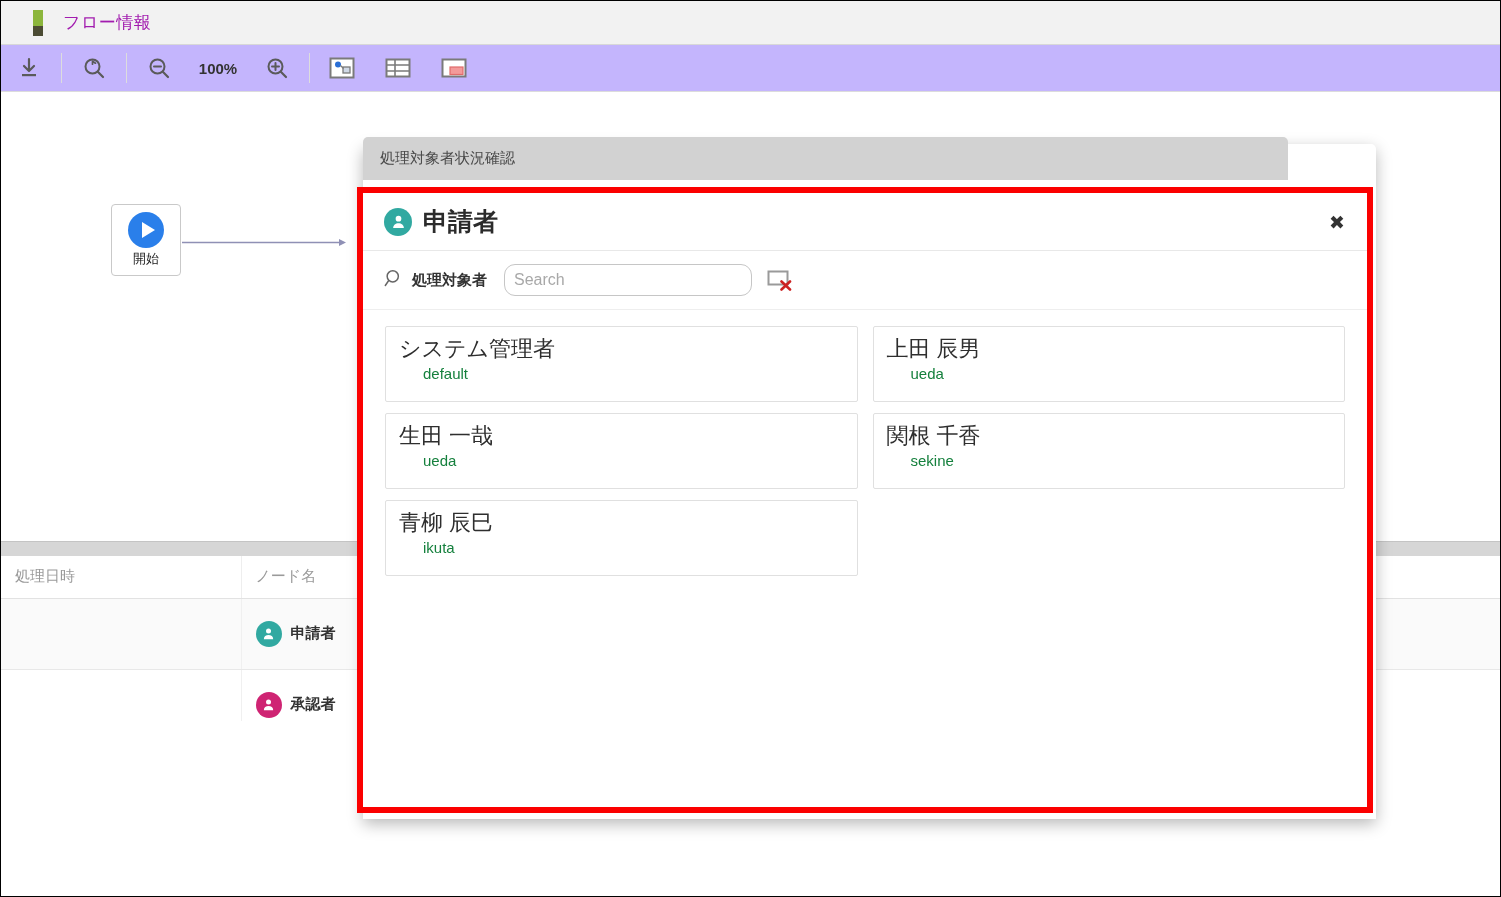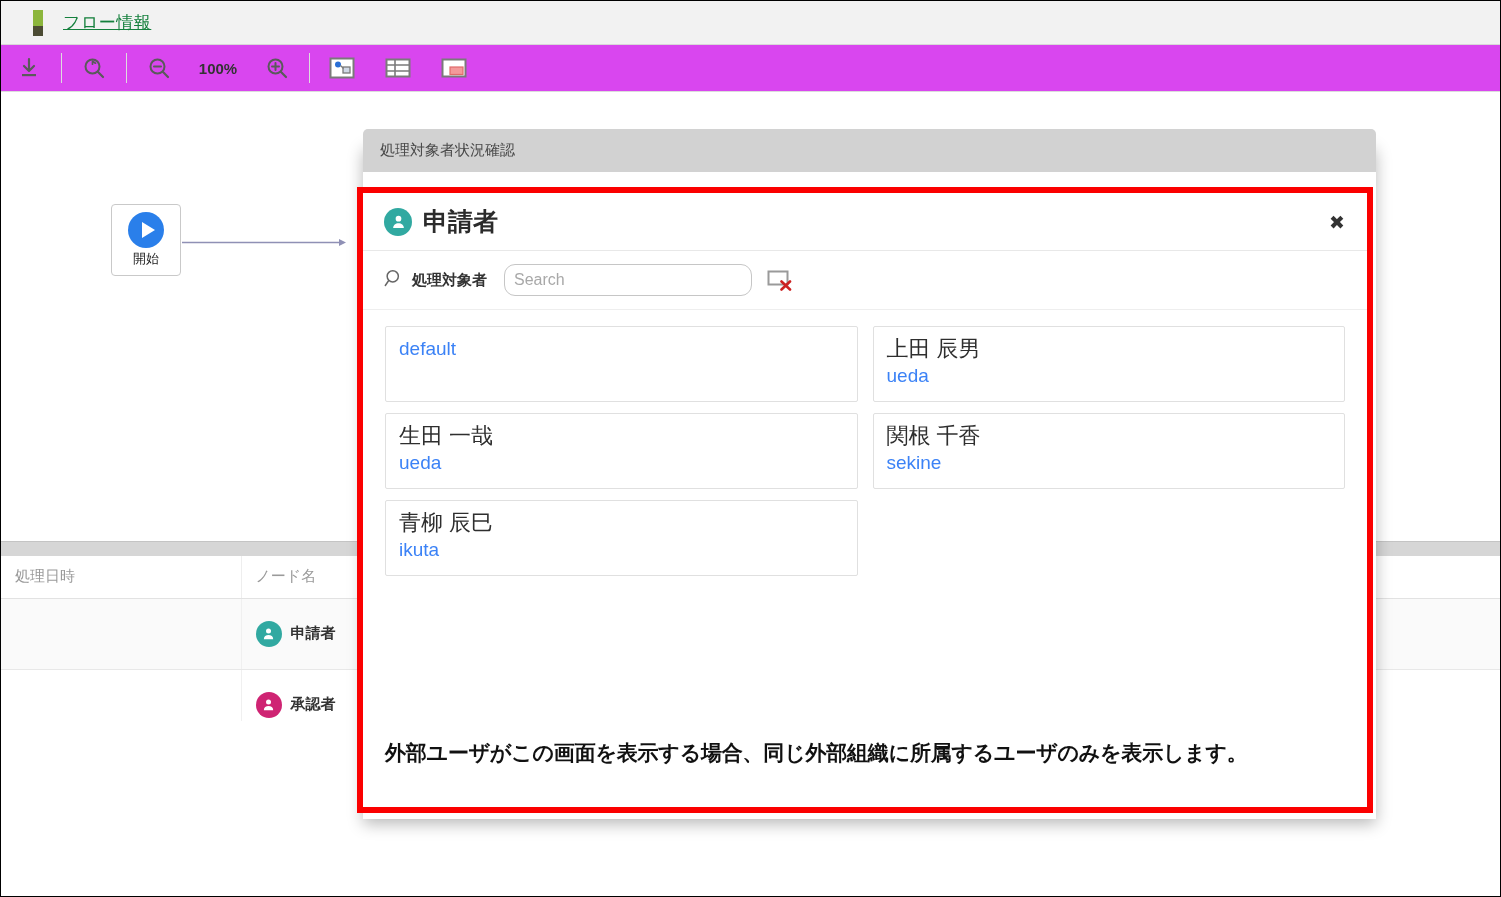--- a/index.html
+++ b/index.html
@@ -26,28 +26,28 @@
     border-bottom: 1px solid #d8d8d8;
     display: flex; align-items: center;
     padding-left: 32px;
   }
   .title-icon {
     width: 10px; height: 26px;
     background: linear-gradient(to bottom, #8cb63c 0%, #8cb63c 62%, #4c4c34 62%, #4c4c34 100%);
     margin-right: 20px;
   }
   .title-text {
-    font-size: 17px; color: #15803d; letter-spacing: .5px; text-decoration: underline;
+    font-size: 17px; color: #a21caf; letter-spacing: .5px;
   }
 
   
   .toolbar {
     position: absolute; left: 0; top: 44px;
     width: 1499px; height: 47px;
-    background: #d946ef;
+    background: #c4b5fd;
     border-bottom: 1px solid #dcdcdc;
     display: flex; align-items: center;
   }
   .tb-sep { width: 1px; height: 30px; background: #dddddd; margin: 0 4px; }
   .tb-btn {
     width: 56px; height: 46px;
     display: flex; align-items: center; justify-content: center;
     cursor: pointer;
   }
   .tb-btn svg { display: block; }
@@ -154,22 +154,22 @@
   
   .panel-shadow {
     position: absolute;
     left: 362px; top: 143px;
     width: 1013px; height: 675px;
     background: #ffffff;
     box-shadow: 0 5px 16px rgba(0,0,0,.28);
     border-radius: 5px 5px 0 0;
   }
   .panel-header {
-    position: absolute; left: 362px; top: 128px;
-    width: 1013px; height: 43px;
+    position: absolute; left: 362px; top: 136px;
+    width: 925px; height: 43px;
     background: #d2d2d2;
     border-radius: 5px 5px 0 0;
     display: flex; align-items: center;
     padding-left: 17px;
     cursor: move;
   }
   .panel-header-title { font-size: 15px; color: #4a4a4a; }
 
   .dialog {
     position: absolute;
@@ -244,21 +244,21 @@
     border-radius: 2px;
     height: 76px;
     padding: 9px 13px 0 13px;
     cursor: pointer;
     background: #ffffff;
   }
   .user-card .uname {
     font-size: 22px; color: #2e2e2e; line-height: 1.22;
   }
   .user-card .uid {
-    font-size: 19px; color: #3b82f6; margin-top: 2px;
+    font-size: 15px; color: #15803d; margin-top: 2px; margin-left: 24px;
   }
 
   .note {
     margin-top: auto;
     padding: 0 22px 40px 22px;
     font-size: 21px; font-weight: bold; color: #111;
     letter-spacing: -0.2px;
     white-space: nowrap;
   }
 </style>
@@ -428,38 +428,38 @@
         <span class="clear-btn">
           <svg width="26" height="22" viewBox="0 0 26 22">
             <rect x="1.5" y="2.5" width="19" height="13" stroke="#9a9a9a" stroke-width="2" fill="#ffffff"></rect>
             <path d="M14.5 12.5 L23 20.5 M23 12.5 L14.5 20.5" stroke="#cc2222" stroke-width="2.6" stroke-linecap="round"></path>
           </svg>
         </span>
       </div>
 
       <div class="user-grid">
         <div class="user-card">
+          <div class="uname">システム管理者</div>
           <div class="uid">default</div>
         </div>
         <div class="user-card">
           <div class="uname">上田 辰男</div>
           <div class="uid">ueda</div>
         </div>
         <div class="user-card">
           <div class="uname">生田 一哉</div>
           <div class="uid">ueda</div>
         </div>
         <div class="user-card">
           <div class="uname">関根 千香</div>
           <div class="uid">sekine</div>
         </div>
         <div class="user-card">
           <div class="uname">青柳 辰巳</div>
           <div class="uid">ikuta</div>
         </div>
       </div>
 
-      <div class="note">外部ユーザがこの画面を表示する場合、同じ外部組織に所属するユーザのみを表示します。</div>
 
     </div>
   </div>
 
 </div>
 
 </body></html>

